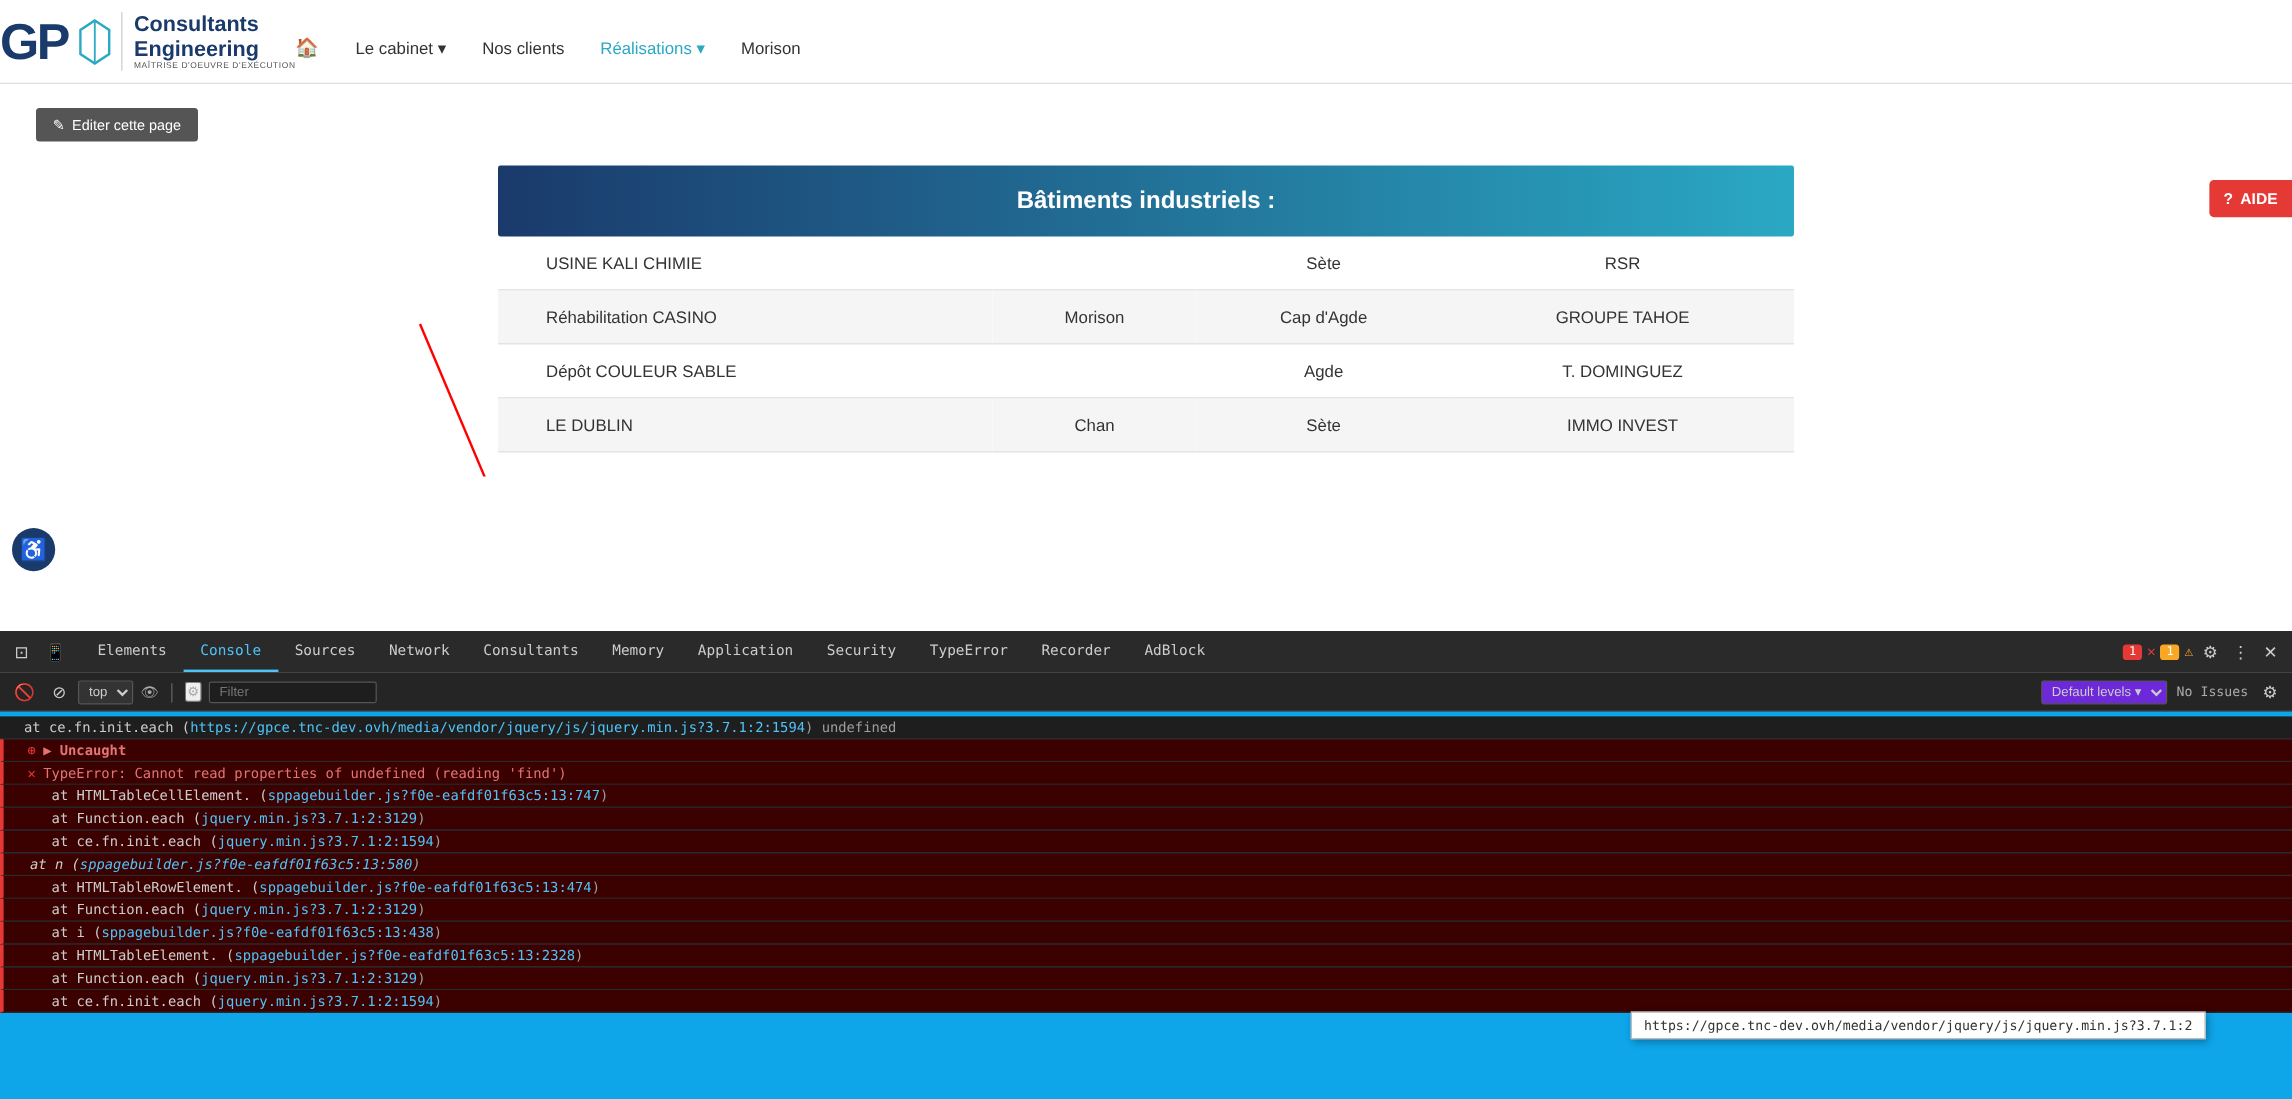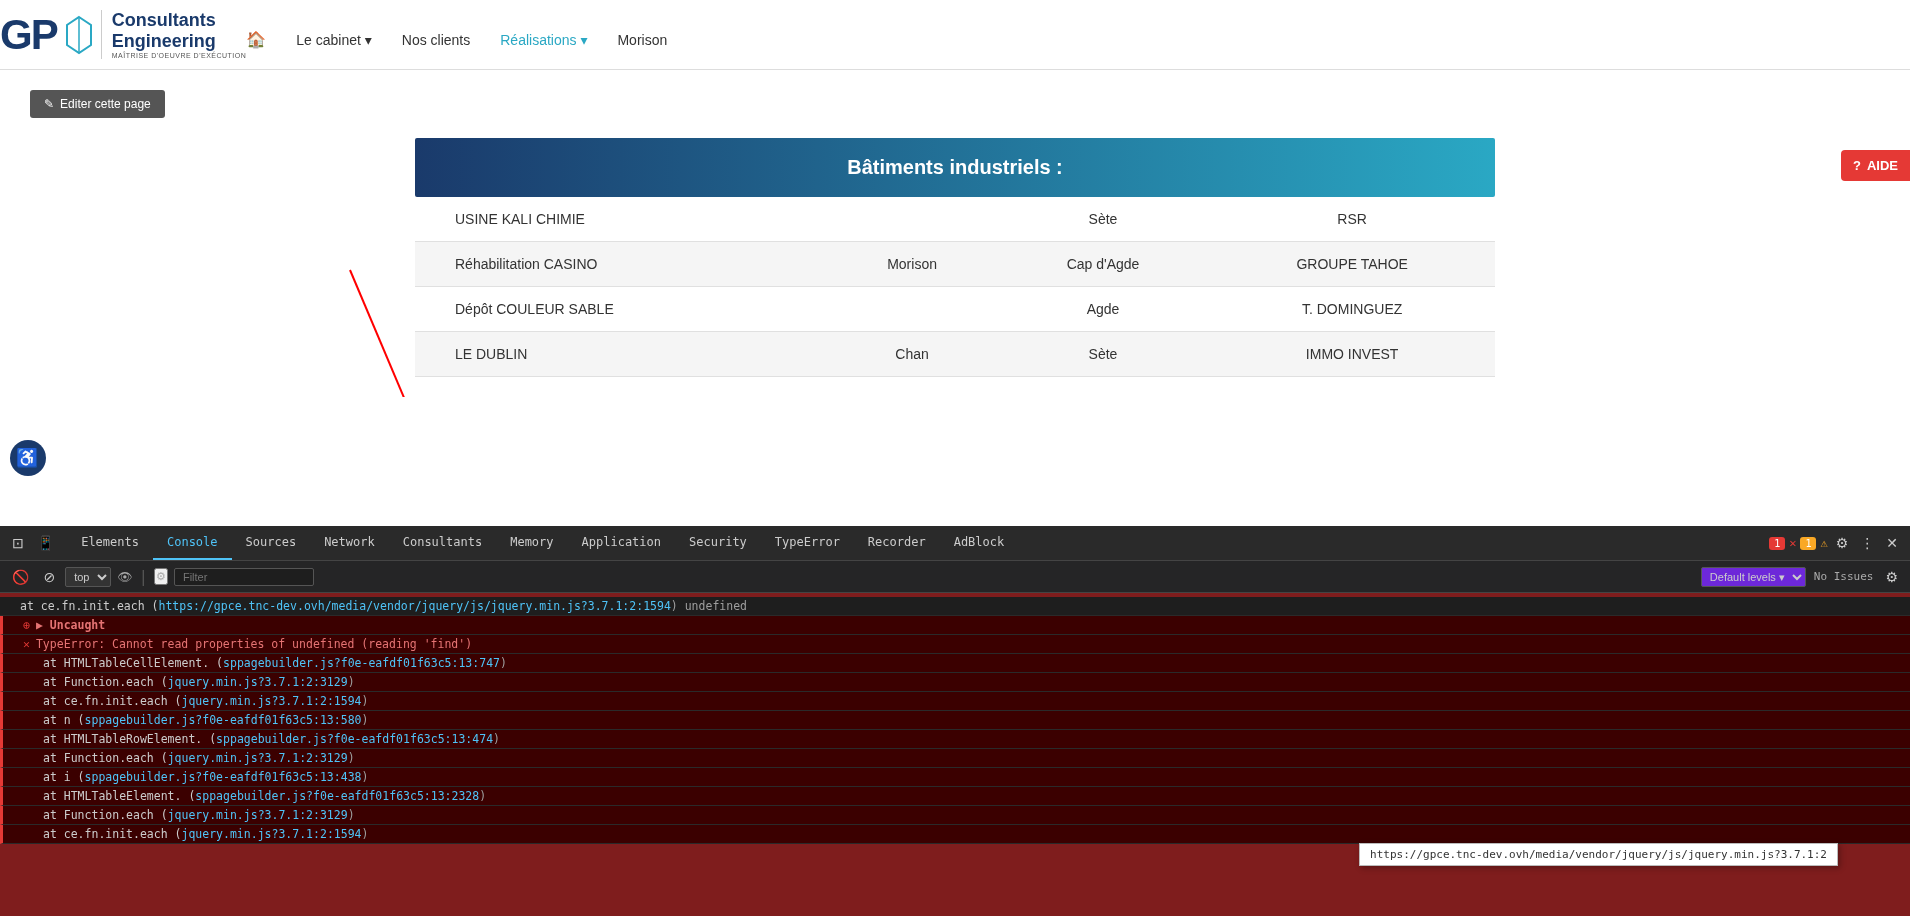--- a/index.html
+++ b/index.html
@@ -50,21 +50,21 @@
     .devtools-filter-bar { display: flex; align-items: center; background: #252526; border-bottom: 1px solid #444; padding: 4px 8px; gap: 8px; height: 32px; }
     .devtools-filter-left { display: flex; align-items: center; gap: 6px; }
     .filter-icon { color: #aaa; font-size: 11px; cursor: pointer; }
     .top-select { background: #333; color: #ccc; border: 1px solid #555; padding: 2px 4px; font-size: 11px; border-radius: 2px; cursor: pointer; }
     .eye-btn { background: none; border: none; color: #aaa; cursor: pointer; font-size: 12px; }
     .filter-input { background: #1e1e1e; border: 1px solid #555; color: #ccc; padding: 2px 8px; font-size: 11px; border-radius: 2px; width: 140px; }
     .devtools-filter-right { margin-left: auto; display: flex; align-items: center; gap: 8px; font-size: 11px; color: #aaa; }
     .default-levels { background: #6d28d9; color: #ccc; border: 1px solid #555; padding: 2px 4px; font-size: 11px; border-radius: 2px; cursor: pointer; }
     .no-issues { color: #aaa; font-size: 11px; }
 
-    .devtools-content { flex: 1; overflow-y: auto; padding: 4px 0; background: #7f1d1d; position: relative; }
+    .devtools-content { flex: 1; overflow-y: auto; padding: 4px 0; background: #0ea5e9; position: relative; }
     .console-line { padding: 2px 8px 2px 20px; border-bottom: 1px solid #2a2a2a; display: flex; align-items: flex-start; min-height: 18px; }
     .console-line.error-line { background: #3b0000; border-left: 3px solid #e53935; }
     .console-line.info-line { background: #1e1e1e; }
 
     
     .tooltip-box { position: absolute; right: 72px; bottom: 50px; background: #fff; color: #333; border: 1px solid #bbb; padding: 4px 10px; font-size: 11px; white-space: nowrap; z-index: 300; box-shadow: 2px 2px 6px rgba(0,0,0,0.3); }
   </style>
 </head>
 <body>
 
@@ -221,21 +221,21 @@
         <div class="console-line error-line" style="padding-left: 40px;">
           <span style="color:#ccc;">at Function.each (</span>
           <a href="#" style="color:#4fc3f7;text-decoration:none;">jquery.min.js?3.7.1:2:3129</a>
           <span style="color:#9e9e9e;">)</span>
         </div>
         <div class="console-line error-line" style="padding-left: 40px;">
           <span style="color:#ccc;">at ce.fn.init.each (</span>
           <a href="#" style="color:#4fc3f7;text-decoration:none;">jquery.min.js?3.7.1:2:1594</a>
           <span style="color:#9e9e9e;">)</span>
         </div>
-        <div class="console-line error-line" style="padding-left: 40px;">
+        <div class="console-line error-line" style="padding-left: 22px; font-style: italic;">
           <span style="color:#ccc;">at n (</span>
           <a href="#" style="color:#4fc3f7;text-decoration:none;">sppagebuilder.js?f0e-eafdf01f63c5:13:580</a>
           <span style="color:#9e9e9e;">)</span>
         </div>
         <div class="console-line error-line" style="padding-left: 40px;">
           <span style="color:#ccc;">at HTMLTableRowElement.<anonymous> (</anonymous></span>
           <a href="#" style="color:#4fc3f7;text-decoration:none;">sppagebuilder.js?f0e-eafdf01f63c5:13:474</a>
           <span style="color:#9e9e9e;">)</span>
         </div>
         <div class="console-line error-line" style="padding-left: 40px;">

